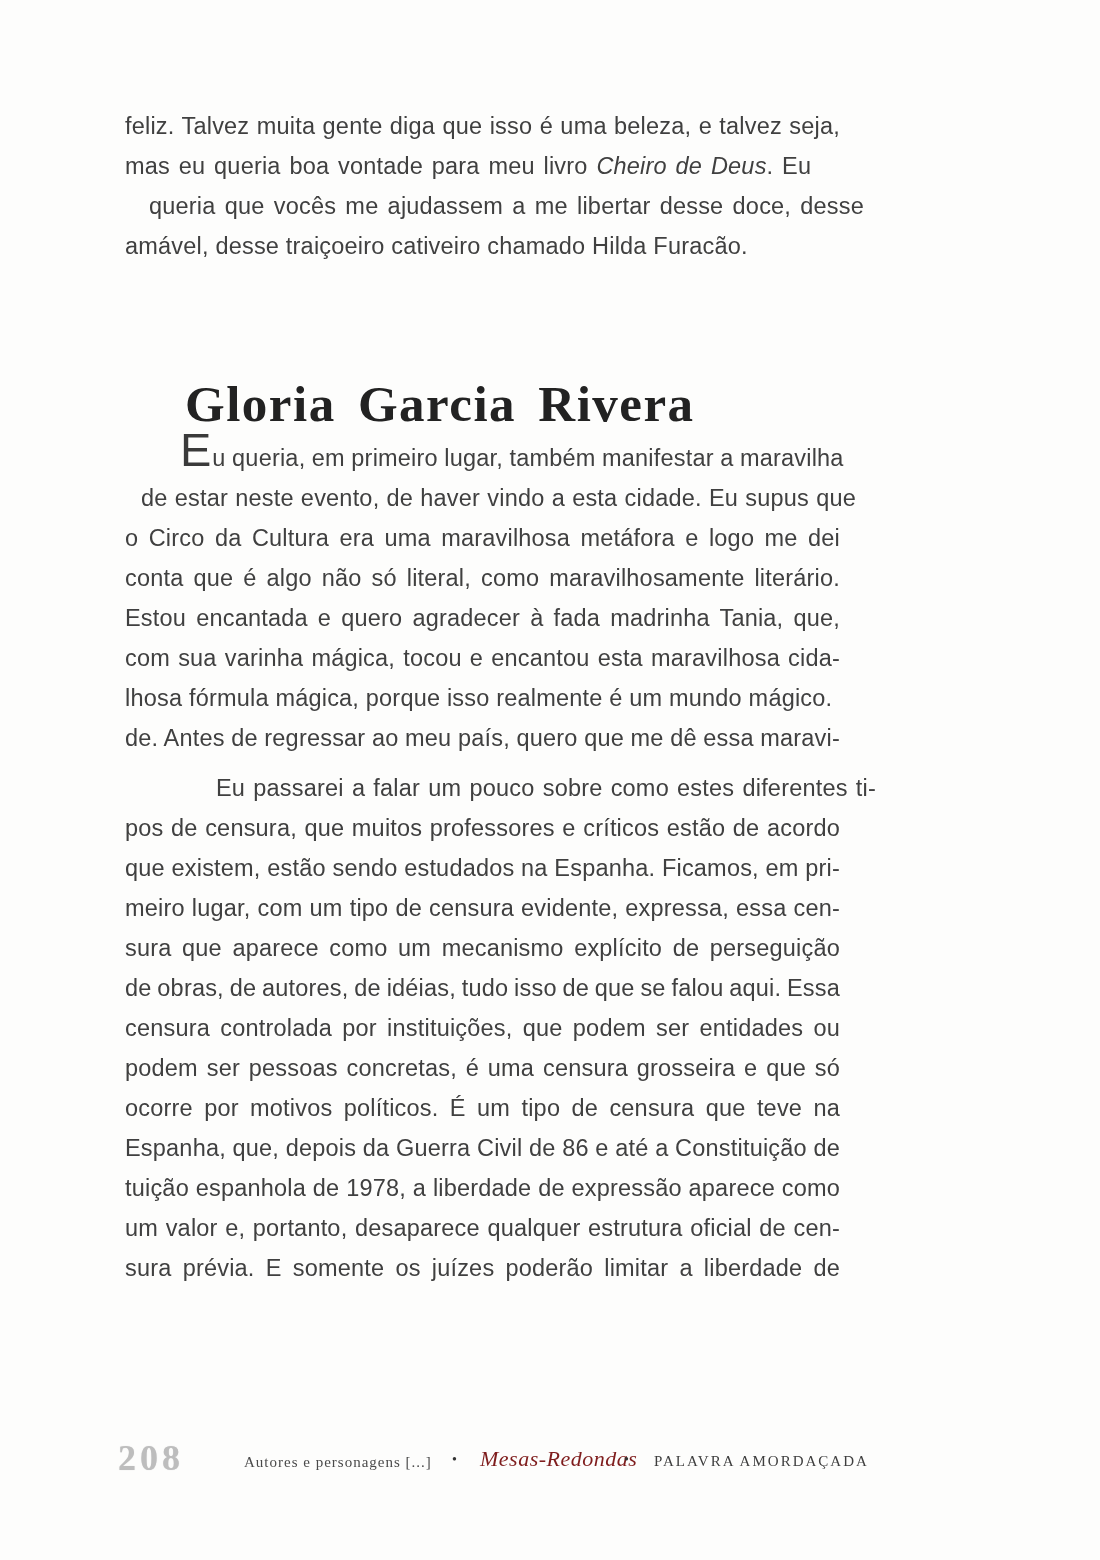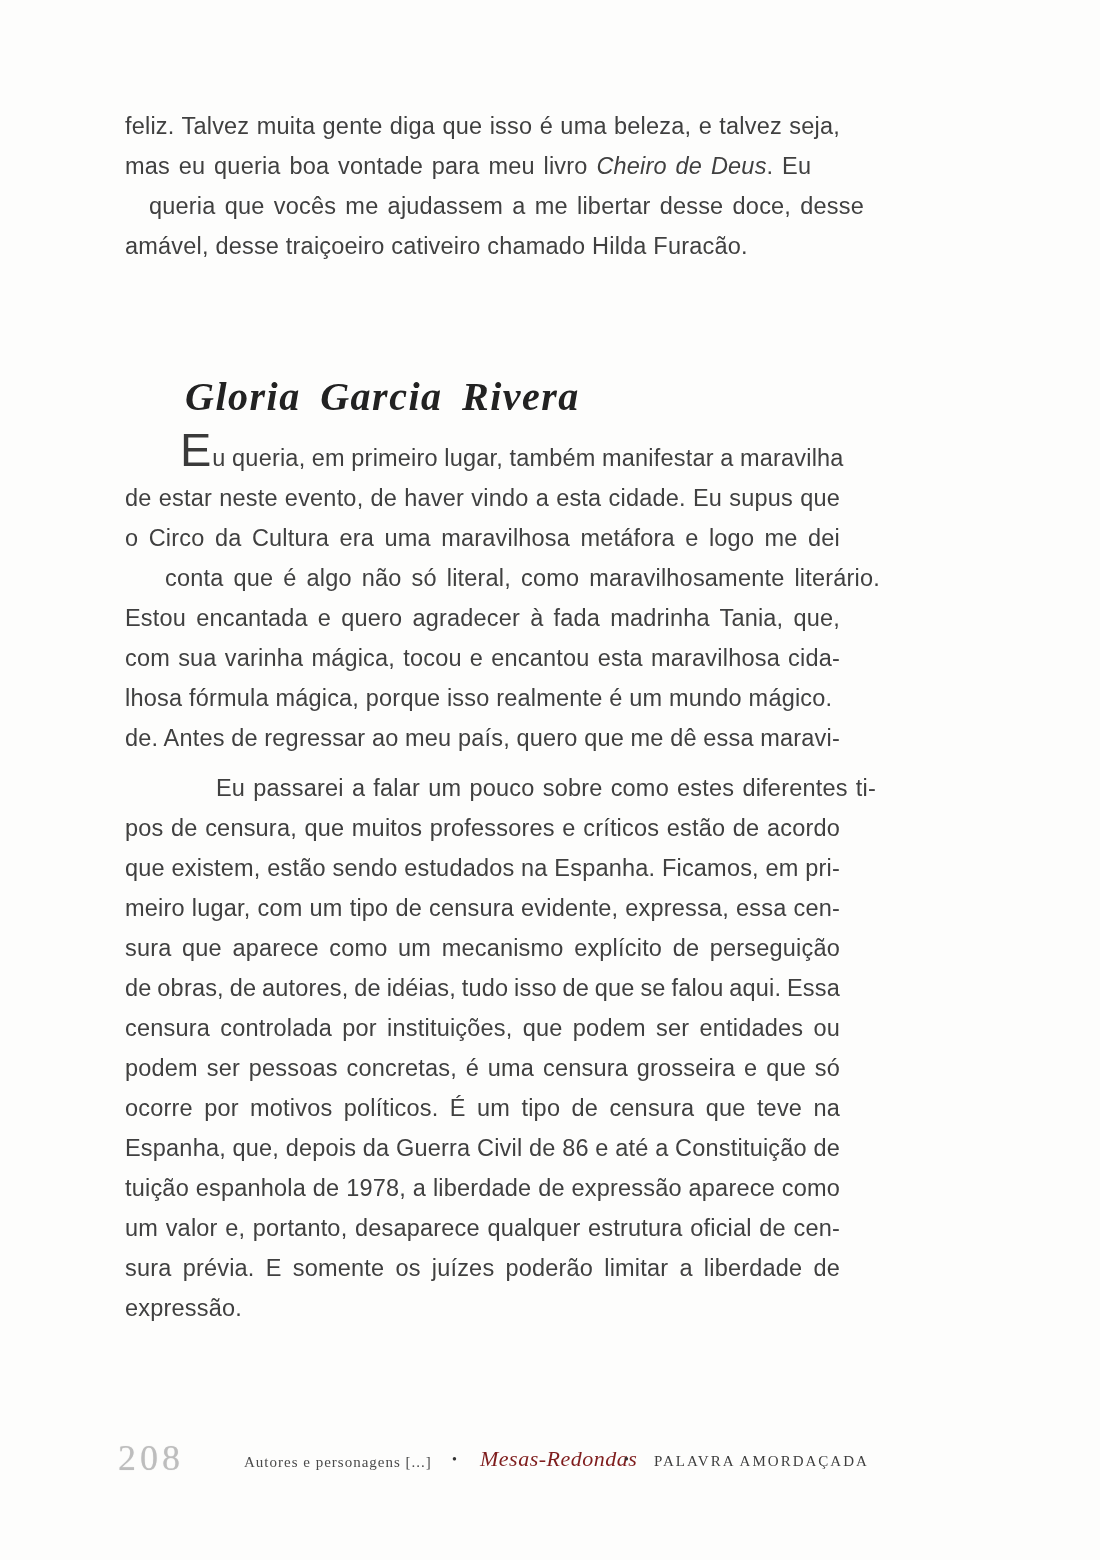--- a/index.html
+++ b/index.html
@@ -34,43 +34,42 @@
     vertical-align: baseline;
     letter-spacing: 1px;
     color: #3a3a3a;
   }
   .section-title {
     position: absolute;
     left: 185px;
     top: 346px;
     font-family: "Liberation Serif", serif;
     font-weight: bold;
-    font-size: 40px;
+    font-size: 51px;
     line-height: 48px;
     color: #222222;
     letter-spacing: 1.5px;
     word-spacing: 8px;
     white-space: nowrap;
-    font-style: italic;
   }
   .intro  { top: 106px; }
   .para1  { top: 438px; }
   .para2  { top: 768px; }
   .footer {
     position: absolute;
     left: 0; top: 1438px;
     width: 1100px; height: 60px;
     font-family: "Liberation Serif", serif;
   }
   .footer > span { position: absolute; white-space: nowrap; }
   .page-number {
     left: 118px; top: 2px;
     font-size: 36px;
     line-height: 36px;
-    font-weight: normal;
+    font-weight: bold;
     color: #bdbdbd;
     letter-spacing: 4px;
     text-shadow: 0 0 1px #d8d8d8;
   }
   .foot-left {
     left: 244px; top: 16px;
     font-size: 15px;
     color: #4a4a4a;
     letter-spacing: 1px;
   }
@@ -112,23 +111,23 @@
 
   <h1 class="section-title">Gloria Garcia Rivera</h1>
 
   <div class="textcol para1">
     <div class="jline indent">
       <span class="measure" style="word-spacing: -0.257812px;">
         <span class="initial">E</span><span>u queria, em primeiro lugar, também manifestar a maravilha</span>
       </span>
     </div>
     <div>
-        <div class="jline"><span class="measure" style="word-spacing: 0.471354px;">de estar neste evento, de haver vindo a esta cidade. Eu supus que</span></div>
+        <div class="jline"><span class="measure" style="word-spacing: 0.471354px; margin-left: 16px;">de estar neste evento, de haver vindo a esta cidade. Eu supus que</span></div>
         <div class="jline"><span class="measure" style="word-spacing: 3.6875px;">o Circo da Cultura era uma maravilhosa metáfora e logo me dei</span></div>
-        <div class="jline"><span class="measure" style="word-spacing: 3.25174px; margin-left: 40px;">conta que é algo não só literal, como maravilhosamente literário.</span></div>
+        <div class="jline"><span class="measure" style="word-spacing: 3.25174px;">conta que é algo não só literal, como maravilhosamente literário.</span></div>
         <div class="jline"><span class="measure" style="word-spacing: 3.375px;">Estou encantada e quero agradecer à fada madrinha Tania, que,</span></div>
         <div class="jline"><span class="measure" style="word-spacing: 1.40972px;">com sua varinha mágica, tocou e encantou esta maravilhosa cida-</span></div>
         <div class="jline last"><span class="measure">lhosa fórmula mágica, porque isso realmente é um mundo mágico.</span></div>
         <div class="jline"><span class="measure" style="word-spacing: -0.157552px;">de. Antes de regressar ao meu país, quero que me dê essa maravi-</span></div>
       </div>
   </div>
 
   <div class="textcol para2">
     <div>
         <div class="jline indent"><span class="measure" style="word-spacing: 1.44844px; margin-left: 36px;">Eu passarei a falar um pouco sobre como estes diferentes ti-</span></div>
@@ -137,21 +136,20 @@
         <div class="jline"><span class="measure" style="word-spacing: 0.317188px;">meiro lugar, com um tipo de censura evidente, expressa, essa cen-</span></div>
         <div class="jline"><span class="measure" style="word-spacing: 3.80859px;">sura que aparece como um mecanismo explícito de perseguição</span></div>
         <div class="jline"><span class="measure" style="word-spacing: -0.93149px;">de obras, de autores, de idéias, tudo isso de que se falou aqui. Essa</span></div>
         <div class="jline"><span class="measure" style="word-spacing: 3.53906px;">censura controlada por instituições, que podem ser entidades ou</span></div>
         <div class="jline"><span class="measure" style="word-spacing: 2.09219px;">podem ser pessoas concretas, é uma censura grosseira e que só</span></div>
         <div class="jline"><span class="measure" style="word-spacing: 4.61648px;">ocorre por motivos políticos. É um tipo de censura que teve na</span></div>
         <div class="jline"><span class="measure" style="word-spacing: -0.0872396px;">Espanha, que, depois da Guerra Civil de 86 e até a Constituição de</span></div>
         <div class="jline"><span class="measure" style="word-spacing: 0.0902778px;">tuição espanhola de 1978, a liberdade de expressão aparece como</span></div>
         <div class="jline"><span class="measure" style="word-spacing: 0.881944px;">um valor e, portanto, desaparece qualquer estrutura oficial de cen-</span></div>
         <div class="jline"><span class="measure" style="word-spacing: 4.40313px;">sura prévia. E somente os juízes poderão limitar a liberdade de</span></div>
-        <div class="jline last"><span class="measure">expressão.</span></div>
       </div>
   </div>
 
   <div class="footer">
     <span class="page-number">208</span>
     <span class="foot-left">Autores e personagens [...]</span>
     <span class="foot-dot1">•</span>
     <span class="foot-center">Mesas-Redondas</span>
     <span class="foot-dot2">•</span>
     <span class="foot-right">PALAVRA AMORDAÇADA</span>

